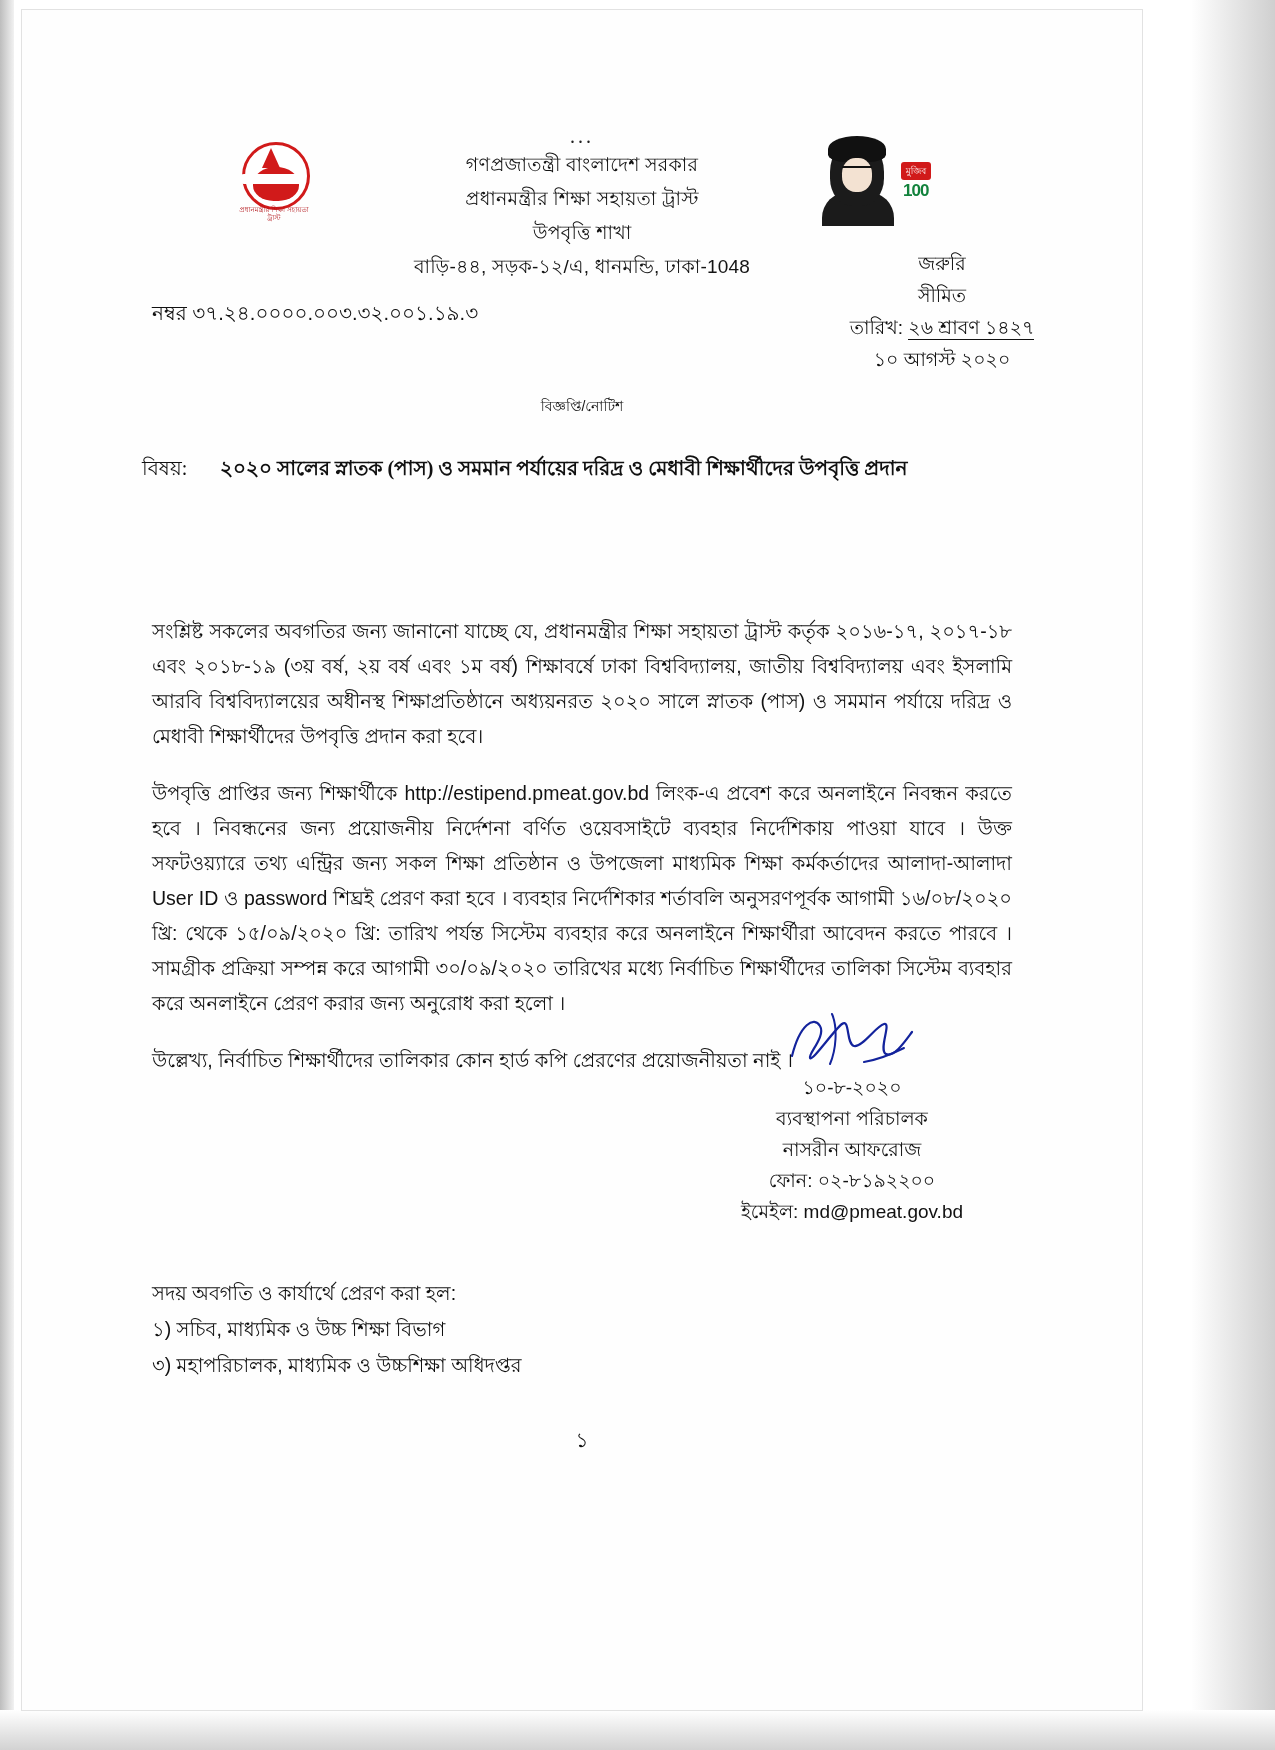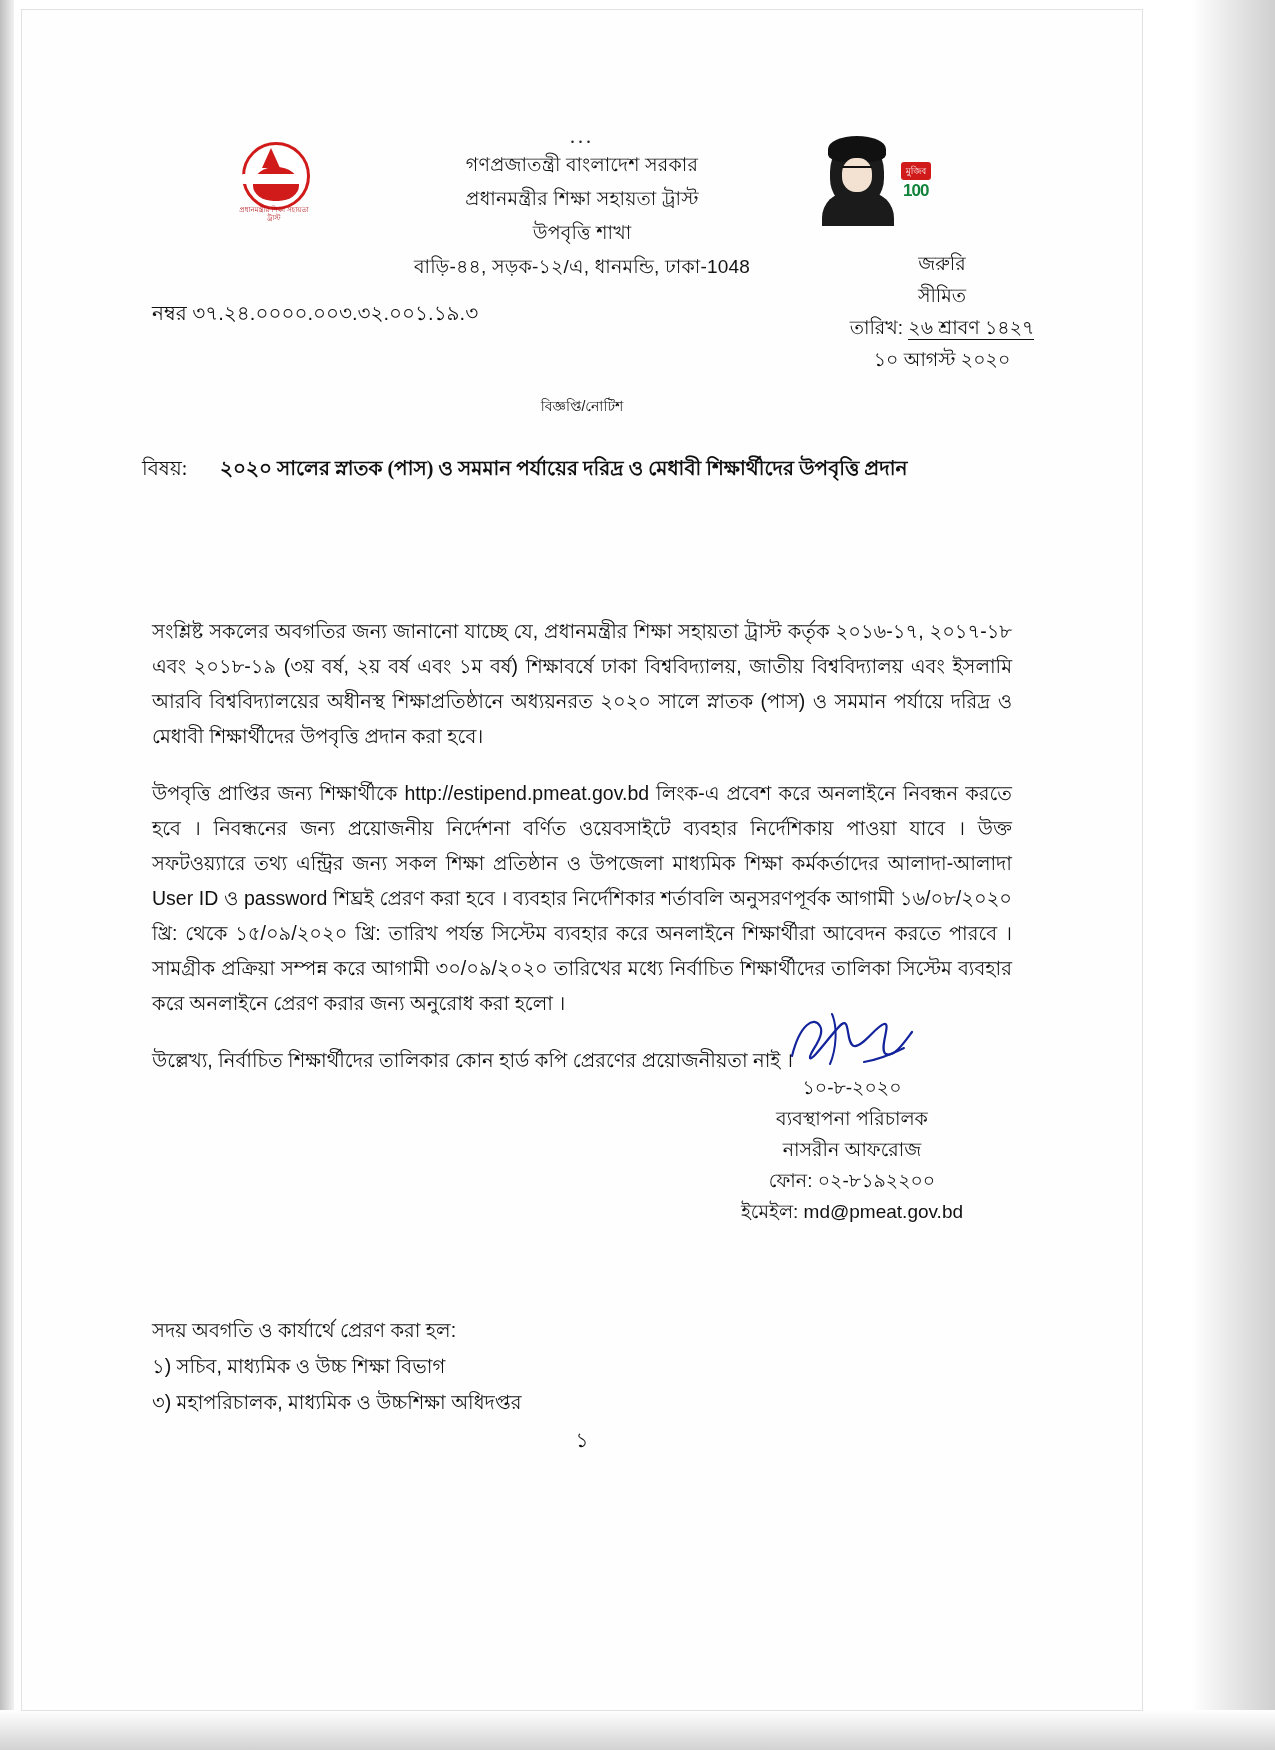--- a/index.html
+++ b/index.html
@@ -266,21 +266,21 @@
   .sign-scribble {
     height: 62px;
     position: relative;
   }
   .sign-scribble svg { position: absolute; left: 50%; margin-left: -72px; top: 0; }
 
   
   .dist {
     position: absolute;
     left: 130px;
-    top: 1302px;
+    top: 1265px;
     font-family: "Liberation Sans", sans-serif;
     font-size: 19.5px;
     line-height: 36px;
     color: #111;
   }
 
   .page-number {
     position: absolute;
     left: 0;
     top: 1415px;

